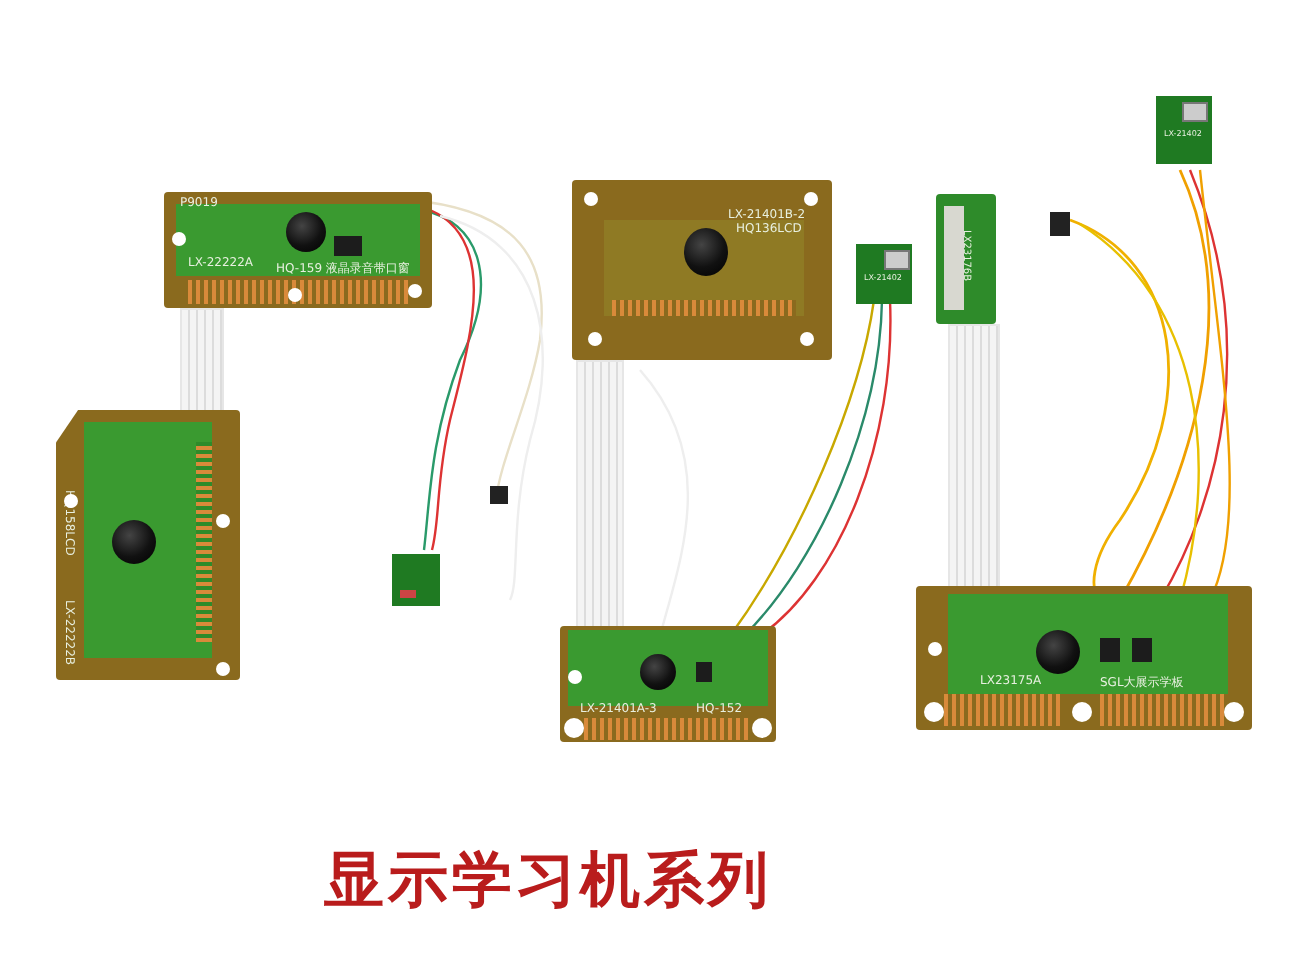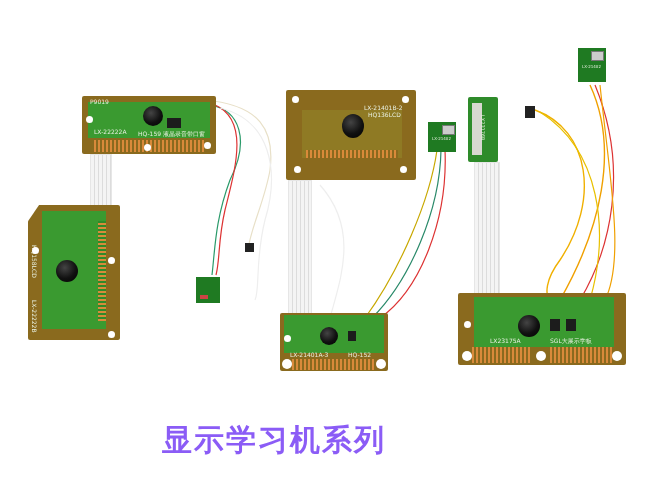--- a/index.html
+++ b/index.html
@@ -10,21 +10,21 @@
   .inner{position:absolute;background:#3a9a30;}
   .hole{position:absolute;width:7px;height:7px;border-radius:50%;background:#fff;}
   .hole.big{width:10px;height:10px;}
   .blob{position:absolute;border-radius:50%;background:radial-gradient(circle at 40% 35%,#444 0%,#111 55%,#000 100%);}
   .chip{position:absolute;background:#1c1c1c;}
   .fingers{position:absolute;background:repeating-linear-gradient(90deg,#d98a3a 0 2px,#8a6a1e 2px 4px);}
   .fingers-v{position:absolute;background:repeating-linear-gradient(0deg,#d98a3a 0 2px,#2e8b2a 2px 4px);}
   .ribbon{position:absolute;background:repeating-linear-gradient(90deg,#f4f4f4 0 3px,#dcdcdc 3px 4px);border:1px solid #e6e6e6;}
   .label{position:absolute;color:#e8f0e0;font-size:6px;white-space:nowrap;font-family:"DejaVu Sans",sans-serif;}
   .small-board{position:absolute;background:#1f7a22;}
-  .caption{position:absolute;left:0;width:548px;top:420px;text-align:center;font-size:30px;font-weight:bold;color:#8b5cf6;letter-spacing:2px;font-family:"DejaVu Sans",sans-serif;}
+  .caption{position:absolute;left:0;width:548px;top:420px;text-align:center;font-size:30px;font-weight:bold;color:#b91c1c;letter-spacing:2px;font-family:"DejaVu Sans",sans-serif;}
   svg.wires{position:absolute;left:0;top:0;}
 </style>
 </head>
 <body>
 
 <svg class="wires" width="650" height="488">
   <path d="M210 105 C240 110,250 140,230 180 C215 220,215 250,212 275" stroke="#2a9a6a" stroke-width="1.2" fill="none"></path>
   <path d="M215 105 C250 120,235 170,225 210 C218 240,220 260,216 275" stroke="#d33" stroke-width="1.2" fill="none"></path>
   <path d="M205 100 C260 105,275 130,270 170 C265 200,250 230,248 250" stroke="#e8e0c8" stroke-width="1.2" fill="none"></path>
   <path d="M220 108 C270 120,280 170,265 220 C255 260,260 290,255 300" stroke="#eee" stroke-width="1.2" fill="none"></path>

